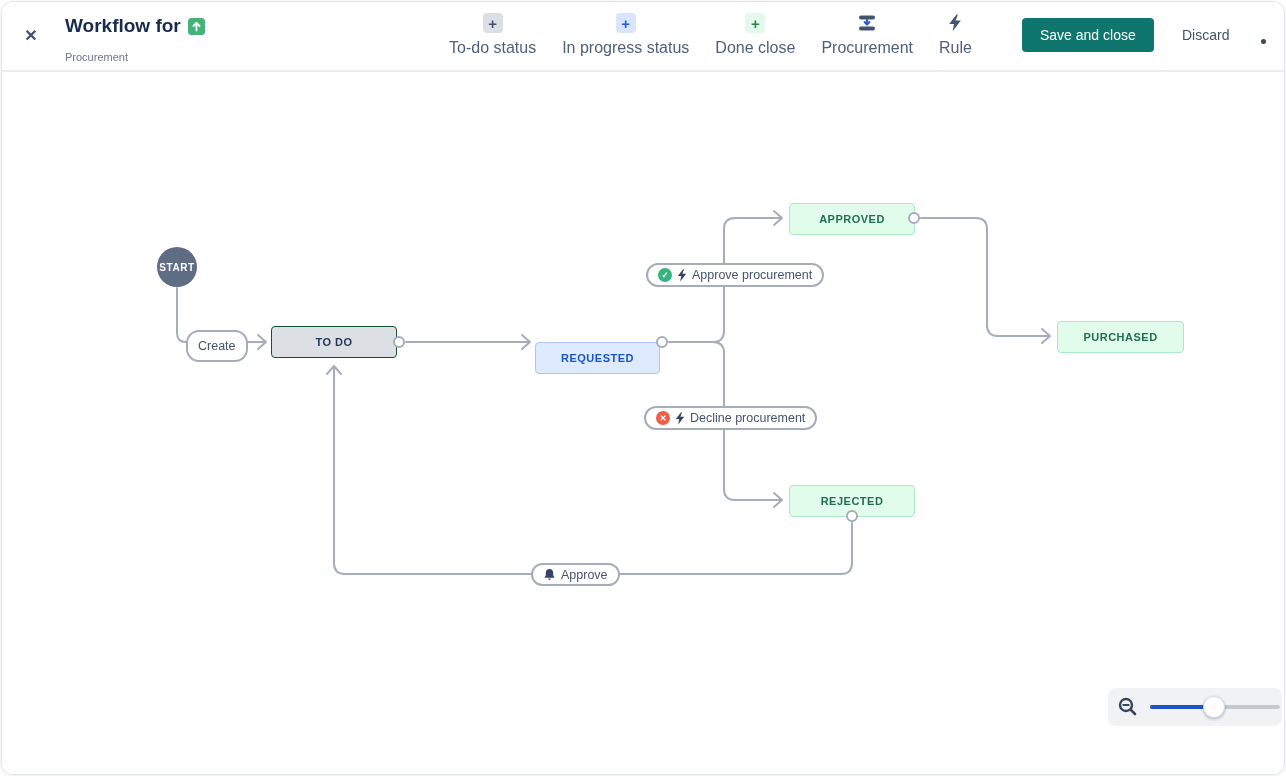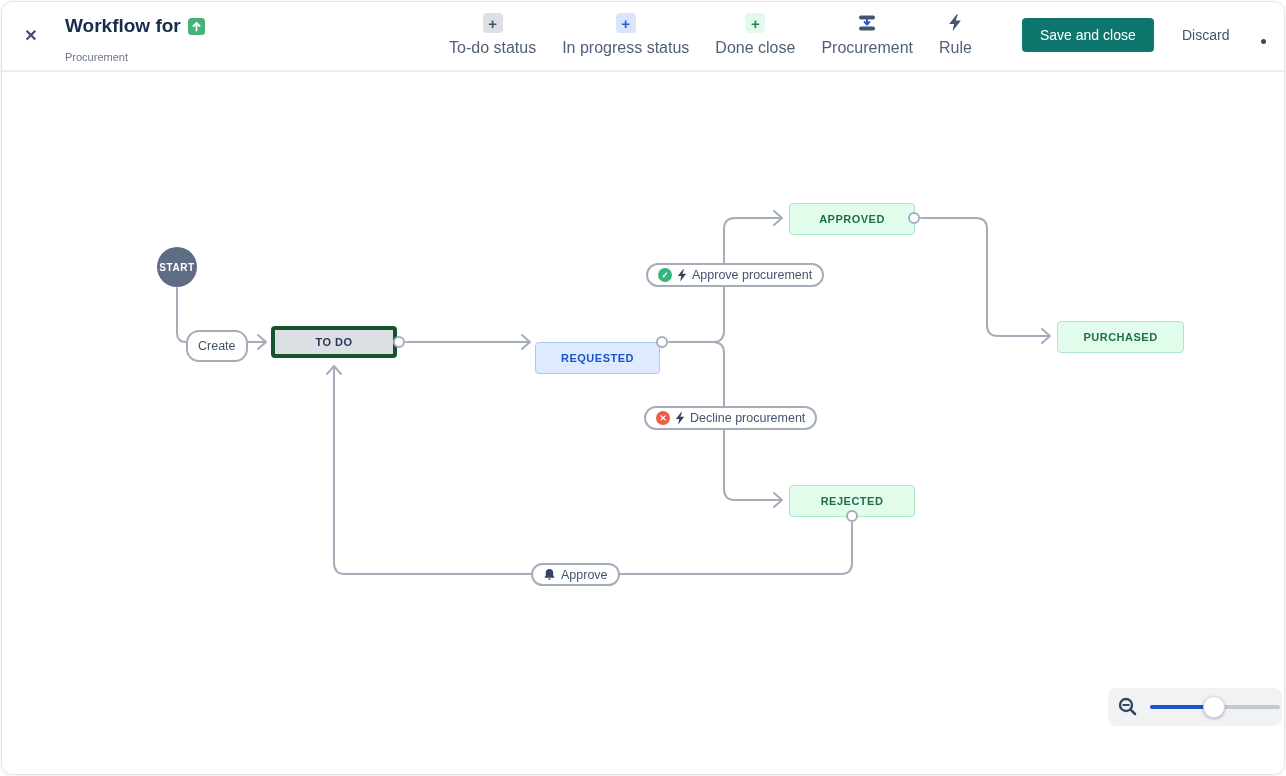--- a/index.html
+++ b/index.html
@@ -28,21 +28,21 @@
   .discard-btn { position:absolute; left:1170px; top:16px; height:34px; padding:0 10px; background:transparent; color:#42526E; font-size:14px; font-weight:500; border:none; display:flex; align-items:center; cursor:pointer; font-family:inherit; }
   .more-dot { position:absolute; left:1259px; top:37px; width:5px; height:5px; border-radius:50%; background:#3A4A63; }
 
   
   .canvas { position:absolute; left:0; top:70px; right:0; bottom:0; background:#fff; }
   svg.edges { position:absolute; left:0; top:0; pointer-events:none; z-index:1; }
 
   .start-node { position:absolute; left:155px; top:245px; width:40px; height:40px; border-radius:50%; background:#5E6C84; color:#fff; font-size:10px; font-weight:700; letter-spacing:.6px; display:flex; align-items:center; justify-content:center; z-index:3; cursor:grab; }
 
   .status { position:absolute; height:32px; border-radius:4px; display:flex; align-items:center; justify-content:center; font-size:11px; font-weight:700; letter-spacing:.5px; z-index:2; cursor:grab; }
-  .status.todo { background:#DCDFE4; border:4px solid #14532d; color:#253858; }
+  .status.todo { background:#DCDFE4; border:1px solid #14532d; color:#253858; }
   .status.inprog { background:#DEEBFF; border:1px solid #A9C8F7; color:#1D53C9; }
   .status.done { background:#E2FCEC; border:1px solid #ABE8C5; color:#216E4E; }
 
   .pill { position:absolute; height:24px; background:#fff; border:2px solid #A5ADBA; border-radius:13px; display:flex; align-items:center; gap:5px; padding:0 10px; font-size:12.5px; color:#44546F; z-index:3; cursor:pointer; white-space:nowrap; }
   .badge { width:14px; height:14px; border-radius:50%; display:flex; align-items:center; justify-content:center; color:#fff; font-size:8.5px; font-weight:700; line-height:1; flex:0 0 auto; }
   .badge.approve { background:#36B37E; }
   .badge.decline { background:#EF5C48; }
   .bolt { display:inline-flex; flex:0 0 auto; }
 
   .port { position:absolute; width:12px; height:12px; background:#fff; border:2px solid #A5ADBA; border-radius:50%; z-index:4; cursor:crosshair; }

